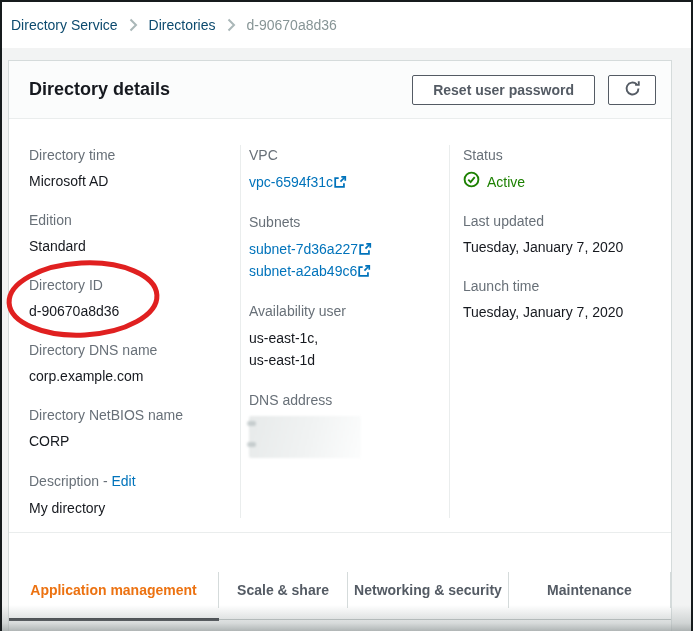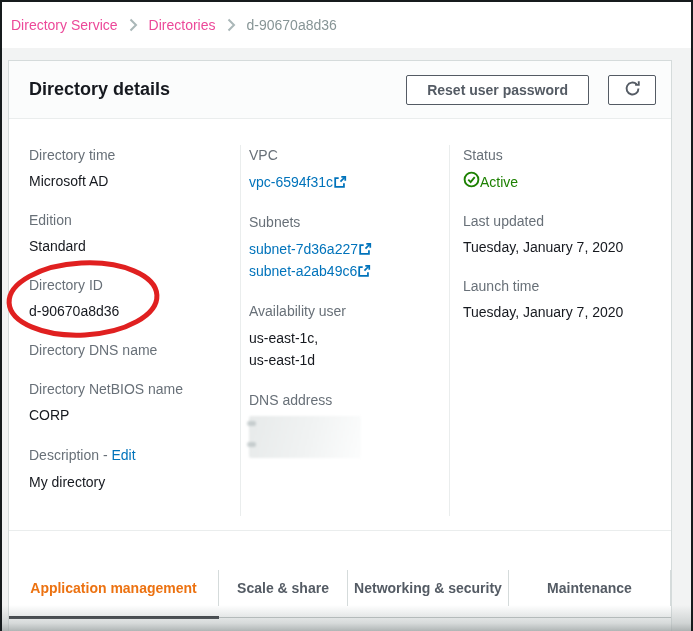--- a/index.html
+++ b/index.html
@@ -5,33 +5,33 @@
   * { margin:0; padding:0; box-sizing:border-box; }
   html,body { width:693px; height:631px; }
   body { font-family:"Liberation Sans", sans-serif; background:#fff; }
 
   .screen { width:693px; height:631px; border:2px solid #161b1d; border-bottom:none;
             background:#fff; position:relative; overflow:hidden; }
 
   
   .breadcrumb { height:46px; display:flex; align-items:center; padding-left:9px;
                 background:#fff; font-size:14px; }
-  .crumb { color:#ec4899; cursor:pointer; }
+  .crumb { color:#0c4a6e; cursor:pointer; }
   .crumb-sep { display:flex; align-items:center; margin:0 11px; }
   .crumb-current { color:#879596; }
 
   
   .page { background:#f2f3f3; height:calc(100% - 46px); padding:12px 19px 0 6px; }
   .card { background:#fff; border:1px solid #d5dbdb; border-bottom:none; height:100%; }
 
   .card-header { height:58px; background:#fbfcfc; border-bottom:1px solid #eaeded;
                  display:flex; align-items:center; justify-content:space-between;
                  padding:0 15px 0 20px; }
   .card-title { font-size:18px; font-weight:bold; color:#16191f; }
-  .actions { display:flex; gap:19px; }
+  .actions { display:flex; gap:13px; }
   .btn { height:30px; background:#fff; border:1px solid #545b64; border-radius:2px;
          font-family:"Liberation Sans",sans-serif; font-weight:bold; font-size:14px;
          color:#545b64; padding:0 20px; cursor:pointer; }
   .icon-btn { width:48px; padding:0; display:flex; align-items:center; justify-content:center; }
 
   
   .card-body { display:flex; padding:26px 0 14px; position:relative; }
   .col { min-height:371px; }
   .col1 { width:232px; padding-left:20px; border-right:1px solid #eaeded; }
   .col2 { width:209px; padding-left:8px;  border-right:1px solid #eaeded; }
@@ -39,21 +39,21 @@
 
   .field { margin-bottom:19px; }
   .field:last-child { margin-bottom:0; }
   .flabel { font-size:14px; line-height:20px; color:#687078; margin-bottom:6px; }
   .fvalue { font-size:14px; line-height:20px; color:#16191f; }
   .fvalue.multi { line-height:22px; }
   .link { color:#0073bb; cursor:pointer; text-decoration:none; display:inline-flex;
           align-items:center; font-size:14px; line-height:22px; }
   .ext-icon { display:inline-flex; }
 
-  .status-line { display:flex; align-items:center; }
+  .status-line { display:flex; align-items:center; gap:7px; }
   .status-text { color:#1d8102; font-size:14px; }
 
   .annotation-ellipse { position:absolute; left:-6px; top:138px; width:160px; height:84px;
                         pointer-events:none; }
 
   .redacted { width:112px; height:42px; margin-top:3px; border-radius:2px; position:relative;
               background:linear-gradient(105deg,#e7eaea 0%,#f1f3f3 55%,#fcfdfd 100%);
               filter:blur(1.2px); }
   .smudge { position:absolute; left:-2px; width:9px; height:5px; background:#aab4b6;
             border-radius:2px; opacity:.55; }
@@ -130,20 +130,21 @@
           <div class="field">
             <div class="flabel">Edition</div>
             <div class="fvalue">Standard</div>
           </div>
           <div class="field">
             <div class="flabel">Directory ID</div>
             <div class="fvalue">d-90670a8d36</div>
           </div>
           <div class="field">
             <div class="flabel">Directory DNS name</div>
+            <div class="fvalue">corp.example.com</div>
           </div>
           <div class="field">
             <div class="flabel">Directory NetBIOS name</div>
             <div class="fvalue">CORP</div>
           </div>
           <div class="field">
             <div class="flabel">
               <span>Description -</span>
               <span class="link">Edit</span>
             </div>

